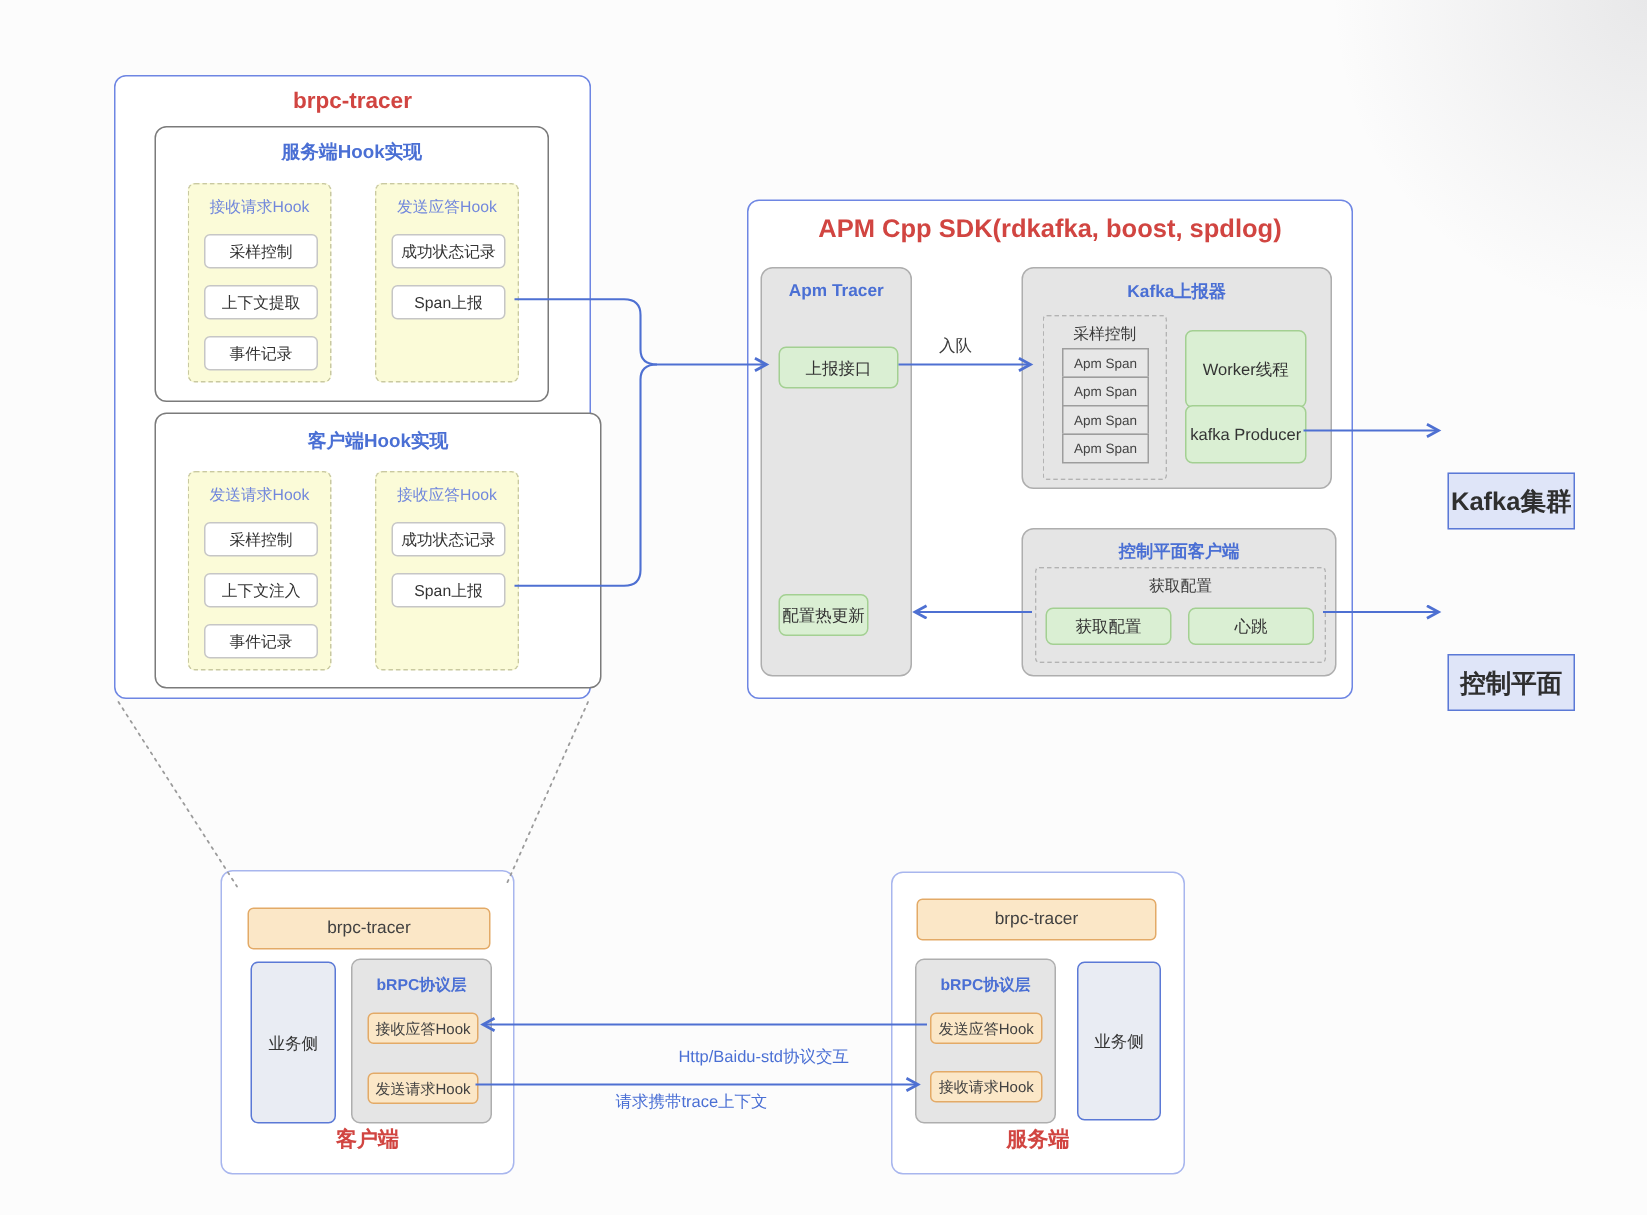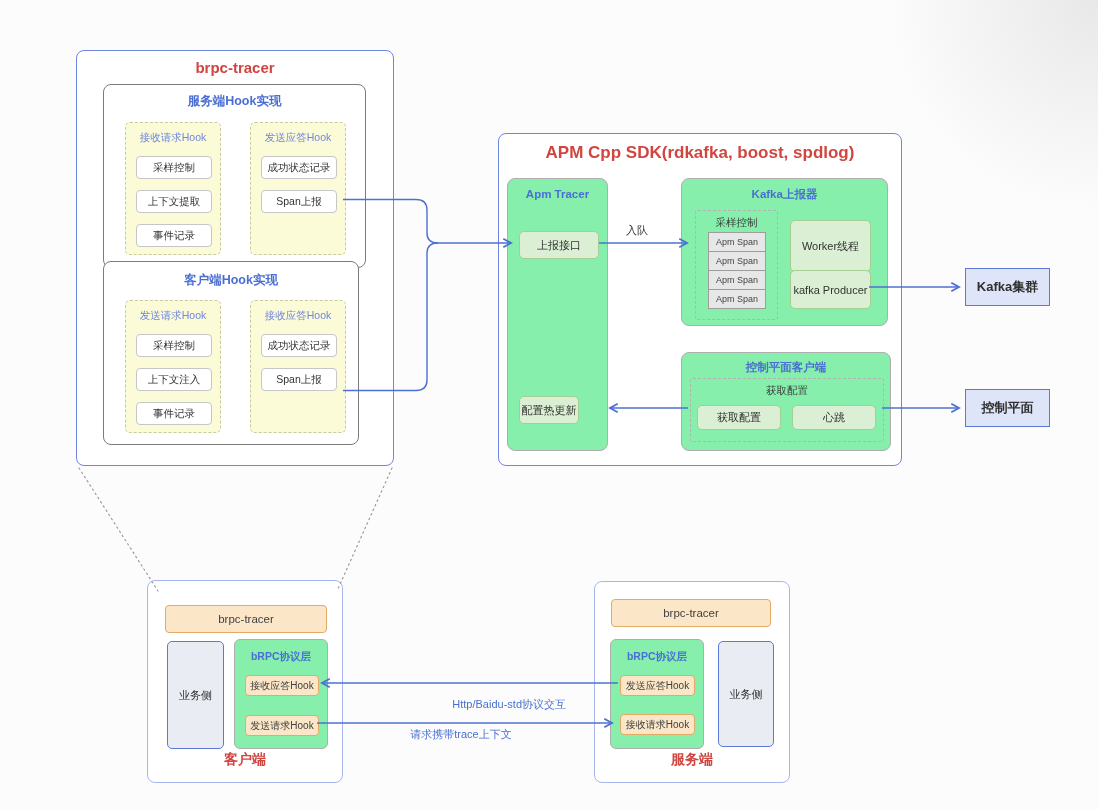--- a/index.html
+++ b/index.html
@@ -8,31 +8,31 @@
     background:radial-gradient(circle at 100% 0%, rgba(110,110,118,.14), rgba(0,0,0,0) 210px), #fcfcfc;
     font-family:"Liberation Sans","DejaVu Sans",sans-serif;
   }
   .abs{position:absolute;box-sizing:border-box;}
   .ctr{left:0;right:0;text-align:center;}
   .title-red{color:#d14541;font-weight:bold;}
   .title-blue{color:#4a6fd4;font-weight:bold;}
   .outer-blue{border:1.5px solid #6e86e3;border-radius:8px;background:#ffffff;}
   .outer-blue-light{border:1.5px solid #a8b6ee;border-radius:8px;background:#ffffff;}
   .gray-frame{border:1.5px solid #7b7b7b;border-radius:8px;background:#ffffff;}
-  .mid-frame{border:1px solid #aeaeae;border-radius:8px;background:#86efac;}
+  .mid-frame{border:1px solid #aeaeae;border-radius:8px;background:#e5e5e5;}
   .yellow-group{background:#fbfbd8;border:1px dashed #c9c9a0;border-radius:5px;}
   .dash-gray{border:1px dashed #b3b3b3;border-radius:3px;}
   .item{background:#fff;border:1px solid #c6c6c6;border-radius:4px;font-size:10.5px;color:#333;
         display:flex;align-items:center;justify-content:center;}
   .green{background:#daefd3;border:1px solid #a3d092;border-radius:5px;font-size:11px;color:#333;
         display:flex;align-items:center;justify-content:center;}
   .orange{background:#fbe7c7;border:1px solid #e3aa67;border-radius:4px;font-size:10.5px;color:#414141;
         display:flex;align-items:center;justify-content:center;}
-  .lav{background:#dfe5f8;border:1.5px solid #5b79d6;border-radius:0;font-weight:bold;font-size:13px;color:#2f2f2f;
-        display:flex;align-items:center;justify-content:center;}
+  .lav{background:#dfe5f8;border:1.5px solid #5b79d6;border-radius:0;font-weight:bold;font-size:17px;color:#2f2f2f;
+        display:flex;align-items:center;justify-content:center;margin-top:47px;}
   .span-cell{background:#e7e7e7;border:1px solid #9d9d9d;font-size:9px;color:#444;
         display:flex;align-items:center;justify-content:center;}
   .biz{background:#e9ecf3;border:1.5px solid #5b79d6;border-radius:5px;font-size:11px;color:#333;
         display:flex;align-items:center;justify-content:center;}
   .glabel{font-size:10.5px;color:#7187dc;}
   .small-title{font-size:10.5px;color:#3c3c3c;}
   svg.wires{position:absolute;left:0;top:0;pointer-events:none;}
 </style>
 </head>
 <body>
@@ -52,21 +52,21 @@
         <div class="abs item" style="left:10px;top:101px;width:76px;height:23px">事件记录</div>
       </div>
 
       <div class="abs yellow-group" style="left:146px;top:37px;width:96px;height:133px">
         <div class="abs ctr glabel" style="top:8px">发送应答Hook</div>
         <div class="abs item" style="left:10px;top:33px;width:76px;height:23px">成功状态记录</div>
         <div class="abs item" style="left:10px;top:67px;width:76px;height:23px">Span上报</div>
       </div>
     </div>
 
-    <div class="abs gray-frame" style="left:26px;top:210px;width:256px;height:184px">
+    <div class="abs gray-frame" style="left:26px;top:224px;width:298px;height:184px">
       <div class="abs ctr title-blue" style="top:10px;font-size:12.5px">客户端Hook实现</div>
 
       <div class="abs yellow-group" style="left:21px;top:38px;width:96px;height:133px">
         <div class="abs ctr glabel" style="top:8px">发送请求Hook</div>
         <div class="abs item" style="left:10px;top:33px;width:76px;height:23px">采样控制</div>
         <div class="abs item" style="left:10px;top:67px;width:76px;height:23px">上下文注入</div>
         <div class="abs item" style="left:10px;top:101px;width:76px;height:23px">事件记录</div>
       </div>
 
       <div class="abs yellow-group" style="left:146px;top:38px;width:96px;height:133px">

